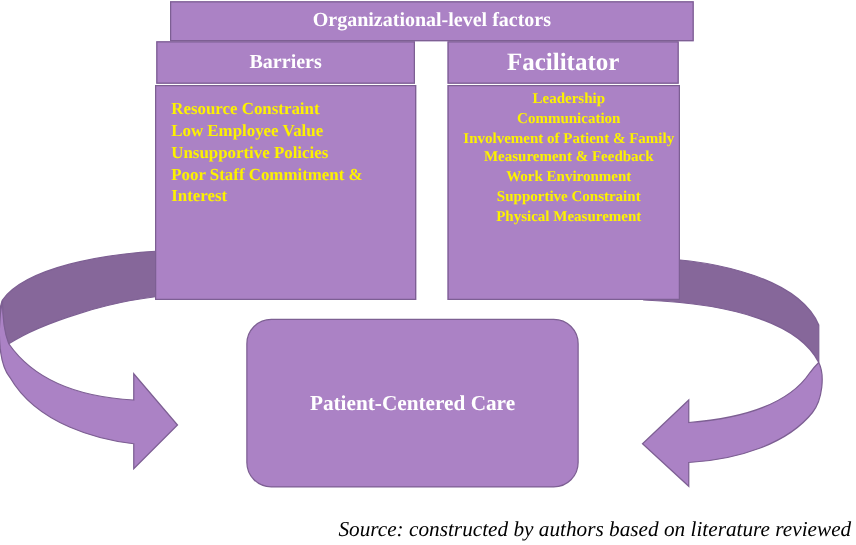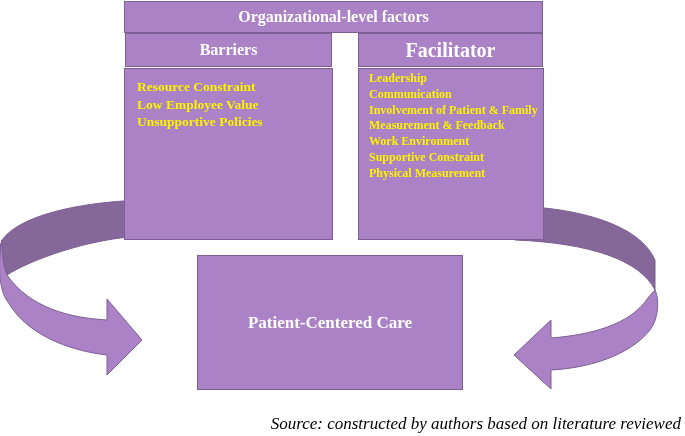--- a/index.html
+++ b/index.html
@@ -1,29 +1,29 @@
 <!DOCTYPE html>
 <html><head>
 <meta charset="utf-8">
 <style>
   html, body { margin: 0; padding: 0; background: #ffffff; }
   body { width: 685px; height: 436px; position: relative; overflow: hidden;
          font-family: "Liberation Serif", "DejaVu Serif", serif; }
   .box { position: absolute; background: #ab82c5; border: 1.5px solid #7d5f93; box-sizing: border-box; }
   .hdr { color: #ffffff; font-weight: bold; text-align: center; font-size: 15px; }
-  #org { left: 124px; top: 1px; width: 419px; height: 32px; line-height: 30px; font-size: 16px; }
+  #org { left: 136px; top: 1px; width: 419px; height: 32px; line-height: 30px; font-size: 16px; }
   #barriers-hdr { left: 125px; top: 33px; width: 207px; height: 34px; line-height: 32px; font-size: 16px; }
   #facil-hdr { left: 358px; top: 33px; width: 185px; height: 34px; line-height: 32px; font-size: 20px; }
   #barriers-box { left: 124px; top: 68px; width: 209px; height: 172px; }
-  #facil-box { left: 358px; top: 68px; width: 186px; height: 172px; }
+  #facil-box { left: 358px; top: 68px; width: 186px; height: 172px; text-align: center; }
   .list { list-style: none; margin: 0; padding: 0; position: absolute; color: #fdf200; font-weight: bold; }
   #barriers-list { left: 12px; top: 9px; font-size: 13.5px; line-height: 17.6px; width: 190px; }
   #facil-list { left: 10px; top: 2px; font-size: 12px; line-height: 15.8px; width: 172px; }
   #pcc { left: 197px; top: 255px; width: 266px; height: 135px; display: flex; align-items: center; justify-content: center;
-         color: #ffffff; font-weight: bold; font-size: 17px; }
+         color: #ffffff; font-weight: bold; font-size: 17px; border-radius: 20px; }
   #source { position: absolute; right: 4px; top: 414px; font-style: italic; font-size: 17px; color: #000000; }
   svg#arrows { position: absolute; left: 0; top: 0; }
 </style>
 </head>
 <body>
 
 <svg id="arrows" width="685" height="436">
 
   <path d="M143,200 L143,236 C90,238 30,260 7,275 C0,262 -2,250 2,240 C20,215 80,202 143,200 Z" fill="#86679a" stroke="#7d5f93" stroke-width="1"></path>
 
@@ -36,20 +36,21 @@
 
 <div id="org" class="box hdr">Organizational-level factors</div>
 <div id="barriers-hdr" class="box hdr">Barriers</div>
 <div id="facil-hdr" class="box hdr">Facilitator</div>
 
 <div id="barriers-box" class="box">
   <ul id="barriers-list" class="list">
     <li>Resource Constraint</li>
     <li>Low Employee Value</li>
     <li>Unsupportive Policies</li>
+    <li>Poor Staff Commitment &amp; Interest</li>
   </ul>
 </div>
 
 <div id="facil-box" class="box">
   <ul id="facil-list" class="list">
     <li>Leadership</li>
     <li>Communication</li>
     <li>Involvement of Patient &amp; Family</li>
     <li>Measurement &amp; Feedback</li>
     <li>Work Environment</li>

